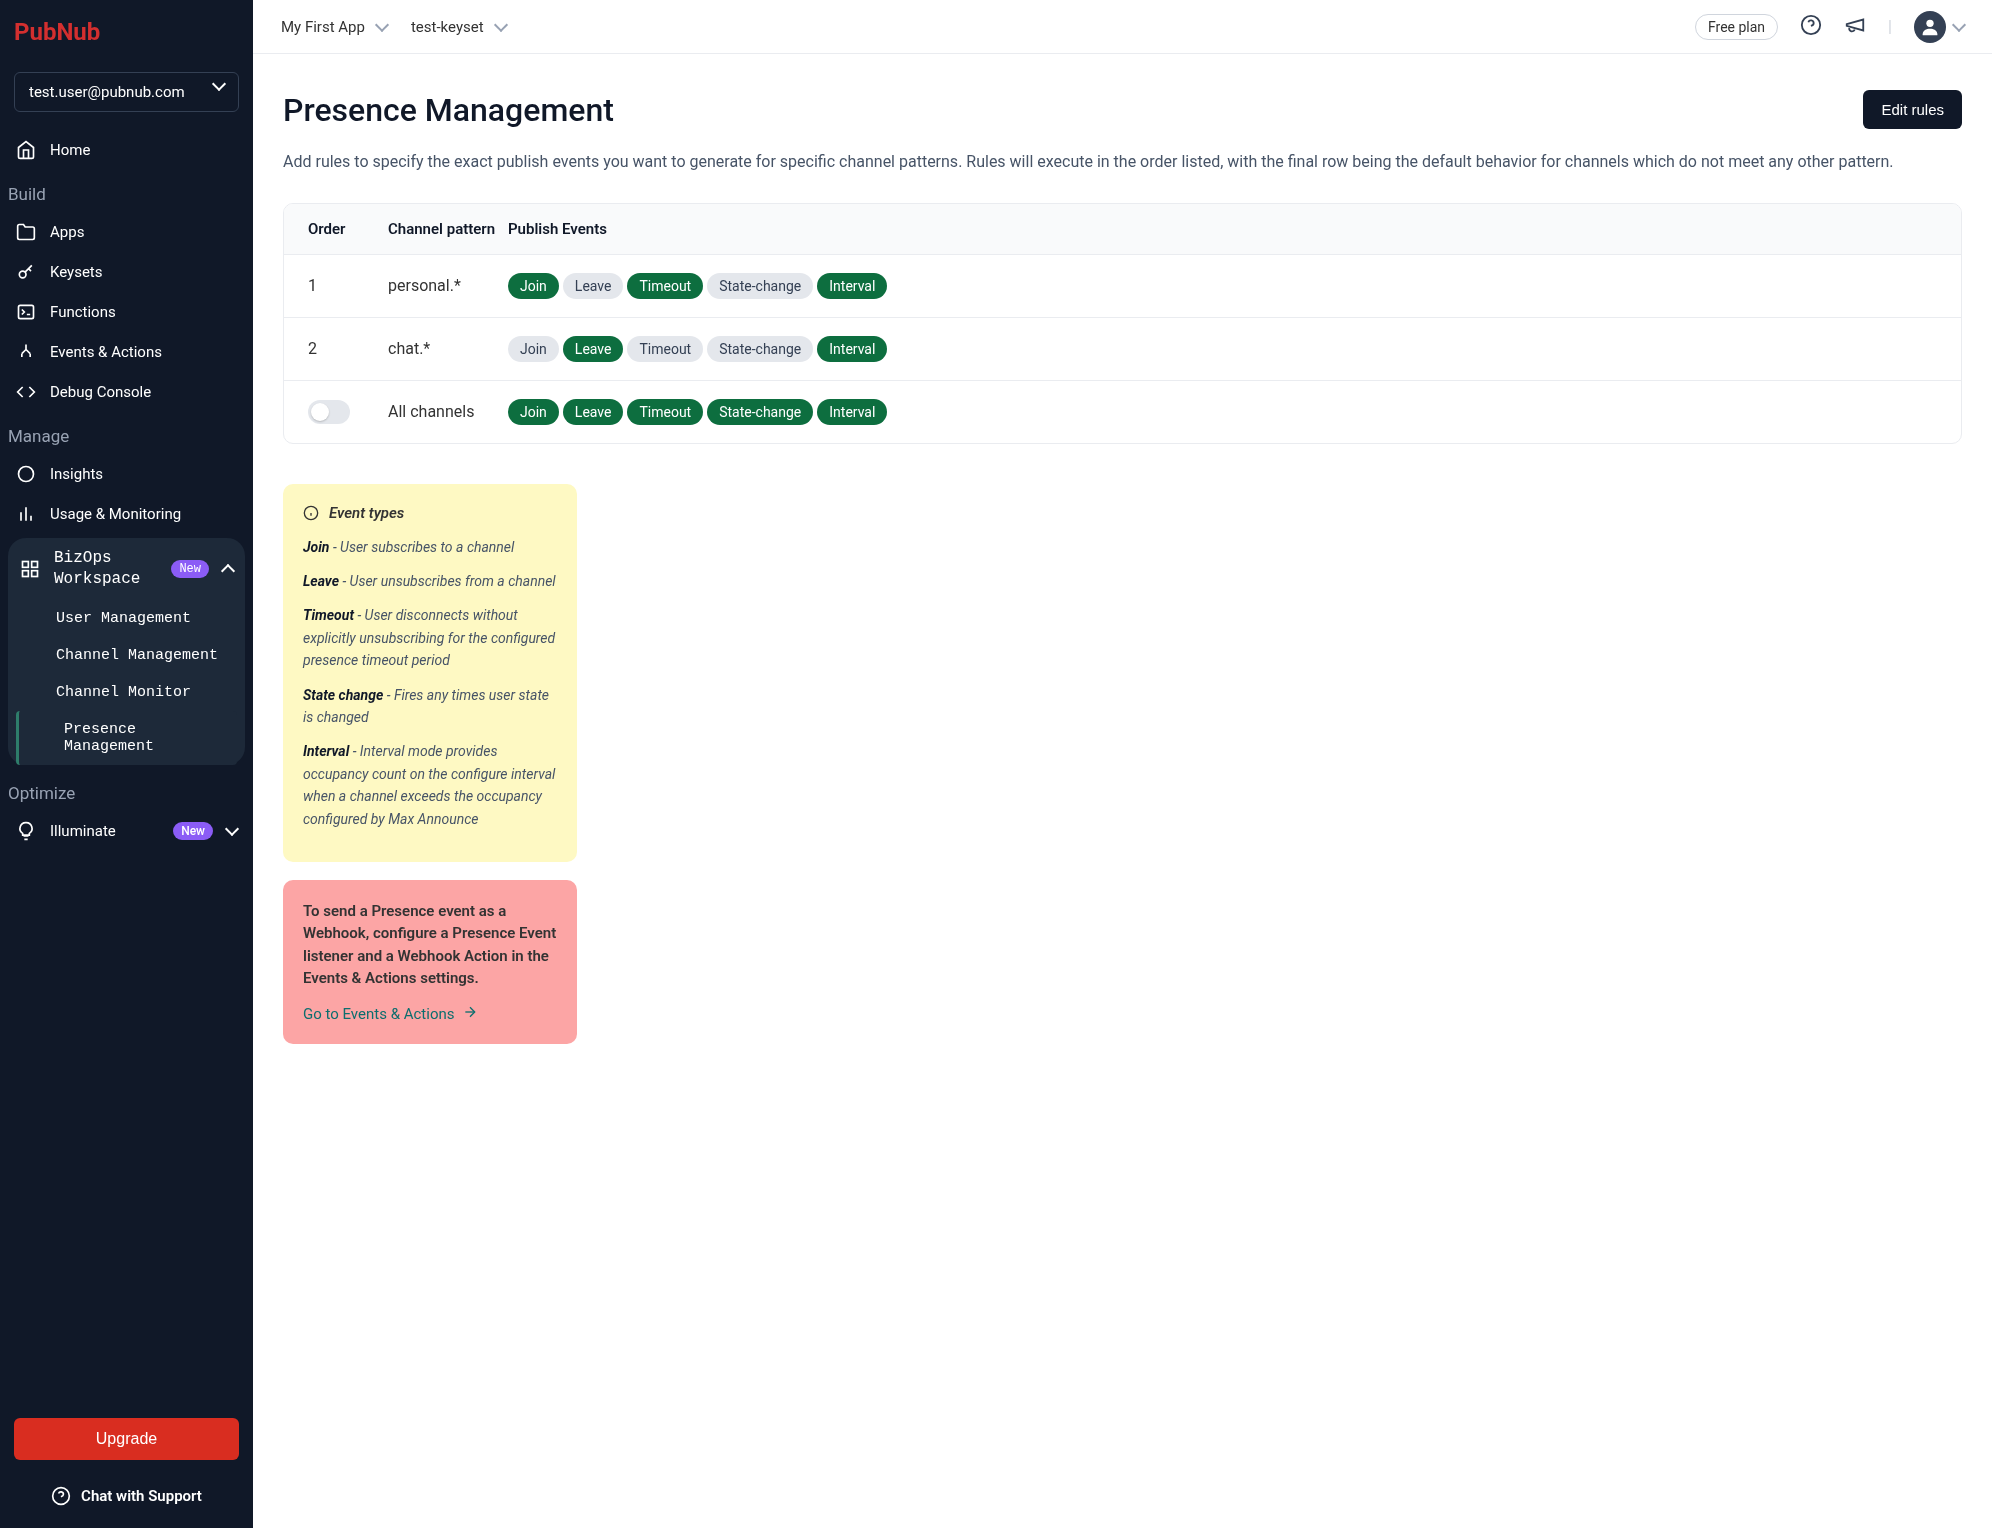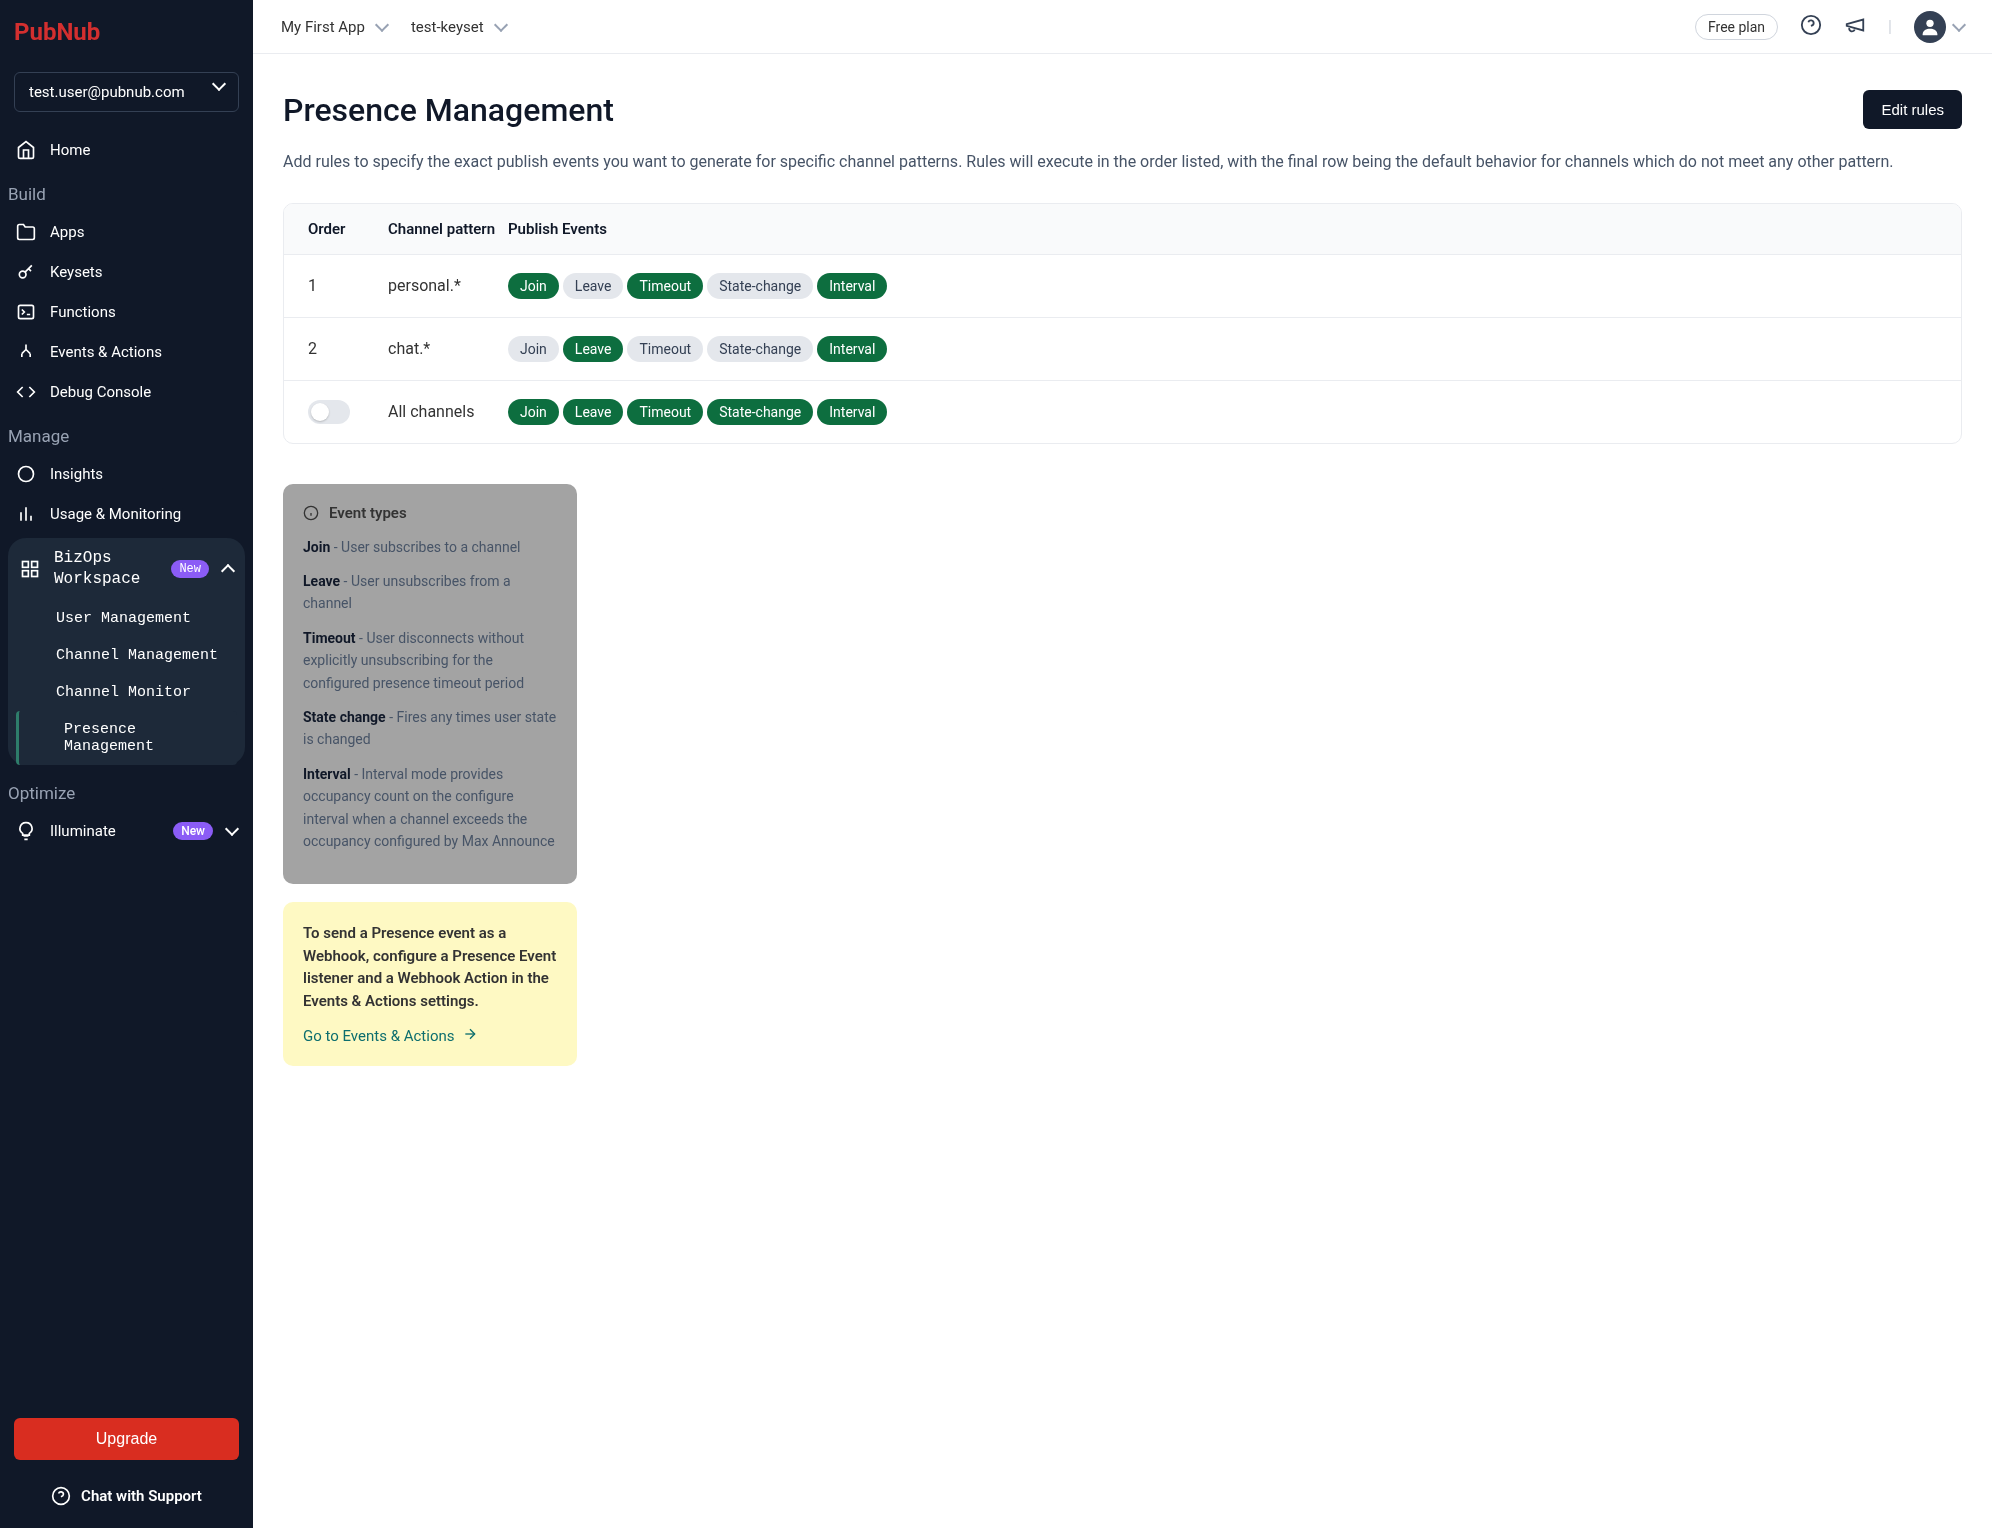--- a/index.html
+++ b/index.html
@@ -40,25 +40,25 @@
 .col-order { width: 80px; }
 .col-pattern { width: 120px; }
 .col-events { flex: 1; }
 .table-row { display: flex; align-items: center; padding: 18px 24px; border-top: 1px solid #eaecf0; }
 .pill { display: inline-block; padding: 5px 12px; border-radius: 14px; font-size: 14px; margin-right: 4px; }
 .pill.on { background: #0d6e3f; color: #fff; }
 .pill.off { background: #e4e7ec; color: #344054; }
 .toggle { width: 42px; height: 24px; background: #e4e7ec; border-radius: 12px; position: relative; cursor: pointer; }
 .toggle::after { content: ''; position: absolute; width: 18px; height: 18px; background: #fff; border-radius: 50%; top: 3px; left: 3px; box-shadow: 0 1px 2px rgba(0,0,0,0.2); }
 .side-panels { width: 294px; display: flex; flex-direction: column; gap: 18px; }
-.info-panel { background: #a3a3a3; border-radius: 10px; padding: 20px; }
+.info-panel { background: #fef9c3; border-radius: 10px; padding: 20px; font-style: italic; }
 .info-header { display: flex; align-items: center; gap: 10px; font-weight: 600; margin-bottom: 14px; font-size: 15px; }
 .info-item { font-size: 14px; line-height: 1.6; margin-bottom: 12px; color: #475467; }
 .info-item strong { color: #101828; }
-.webhook-panel { background: #fef9c3; border-radius: 10px; padding: 20px; }
+.webhook-panel { background: #fca5a5; border-radius: 10px; padding: 20px; }
 .webhook-text { font-weight: 600; font-size: 15px; line-height: 1.5; margin-bottom: 14px; }
 .link { color: #0d6e6e; cursor: pointer; display: flex; align-items: center; gap: 8px; font-size: 15px; }
 .nav-label-wrap { flex: 1; line-height: 1.3; }
 </style>
 </head>
 <body>
 
 <div class="app">
   <div class="sidebar">
     <div class="logo">PubNub</div>

